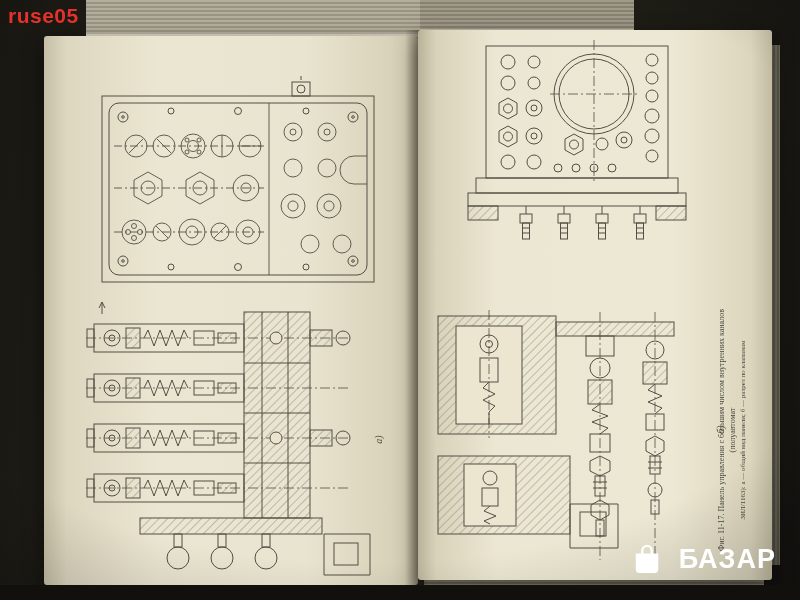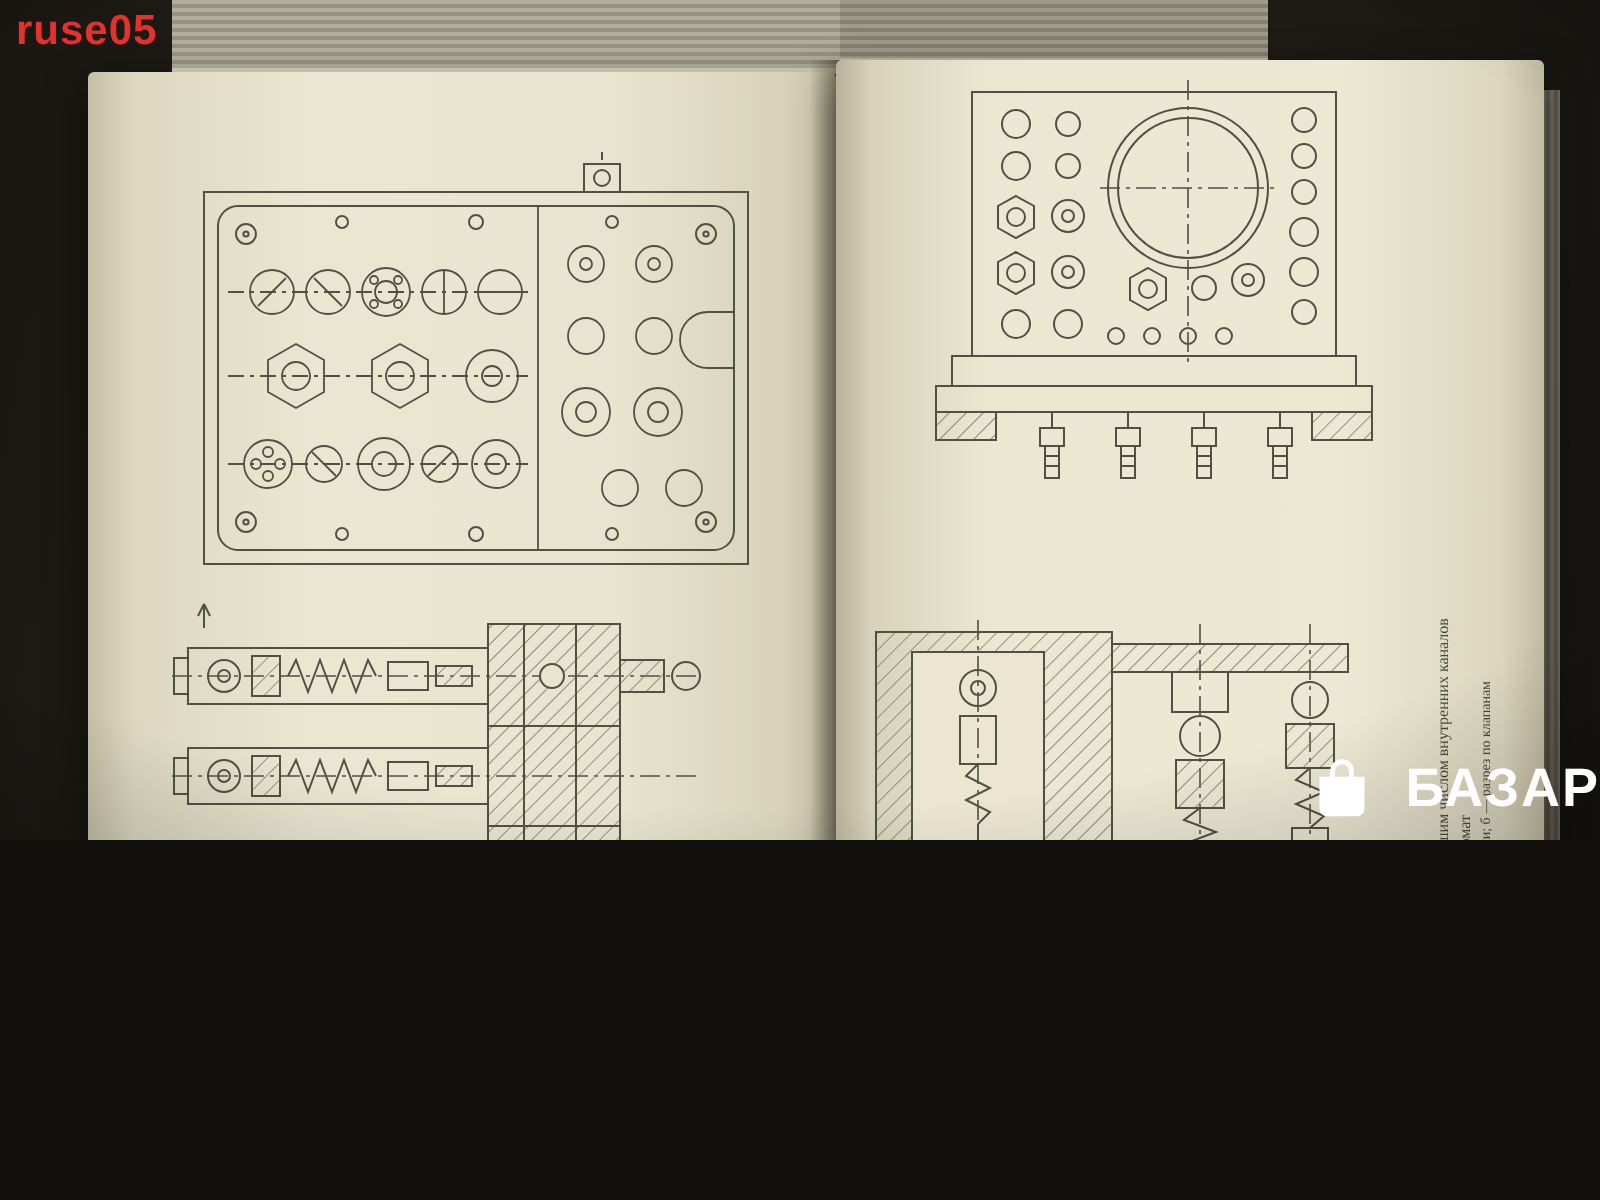--- a/index.html
+++ b/index.html
@@ -1,17 +1,17 @@
 <!DOCTYPE html>
 <html><head>
 <meta charset="utf-8">
 <style>
   *{margin:0;padding:0;box-sizing:border-box}
   html,body{width:800px;height:600px;overflow:hidden;background:#11100c}
-  .scene{position:relative;width:800px;height:420px;overflow:hidden;
+  .scene{position:relative;width:800px;height:585px;overflow:hidden;
     background:linear-gradient(100deg,#181712 0%,#24221b 40%,#1d1c15 70%,#141310 100%);
     font-family:"Liberation Serif",serif}
   .edge-top-left{position:absolute;left:86px;top:0;width:334px;height:37px;
     background:repeating-linear-gradient(180deg,#b2ad9e 0 2px,#99947f 2px 4px);
     border-bottom:3px solid #d8d3bf}
   .edge-top-right{position:absolute;left:420px;top:0;width:214px;height:31px;
     background:repeating-linear-gradient(180deg,#a09a8b 0 2px,#878170 2px 4px);
     border-bottom:2px solid #c4beaa}
   .page{position:absolute;border-radius:3px}
   .page-left{left:44px;top:36px;width:374px;height:549px;
@@ -37,21 +37,21 @@
   .fore-edge{position:absolute;left:771px;top:45px;width:9px;height:520px;opacity:.65;
     background:repeating-linear-gradient(90deg,#a59f8c 0 2px,#857f6c 2px 4px)}
   .stack-left{position:absolute;left:70px;top:585px;width:340px;height:7px;
     background:repeating-linear-gradient(180deg,#9c967f 0 2px,#7b7560 2px 4px)}
   .stack-right{position:absolute;left:424px;top:580px;width:340px;height:8px;
     background:repeating-linear-gradient(180deg,#a39d86 0 2px,#827c67 2px 4px)}
   .vignette{position:absolute;inset:0;pointer-events:none;
     background:radial-gradient(115% 95% at 46% 44%,rgba(0,0,0,0) 55%,rgba(0,0,0,.34) 92%)}
   .watermark{position:absolute;left:8px;top:4px;font-family:"Liberation Sans",sans-serif;
     font-weight:bold;font-size:21px;color:#e5312b;letter-spacing:.5px}
-  .logo{position:absolute;right:0;bottom:8px;display:flex;align-items:center;gap:17px}
+  .logo{position:absolute;right:24px;bottom:8px;display:flex;align-items:center;gap:17px}
   .logo-text{font-family:"Liberation Sans",sans-serif;font-weight:bold;font-size:27px;
     color:#fff;letter-spacing:1px}
 </style>
 </head>
 <body>
 
 <div class="scene">
 
   <div class="edge-top-left"></div>
   <div class="edge-top-right"></div>

